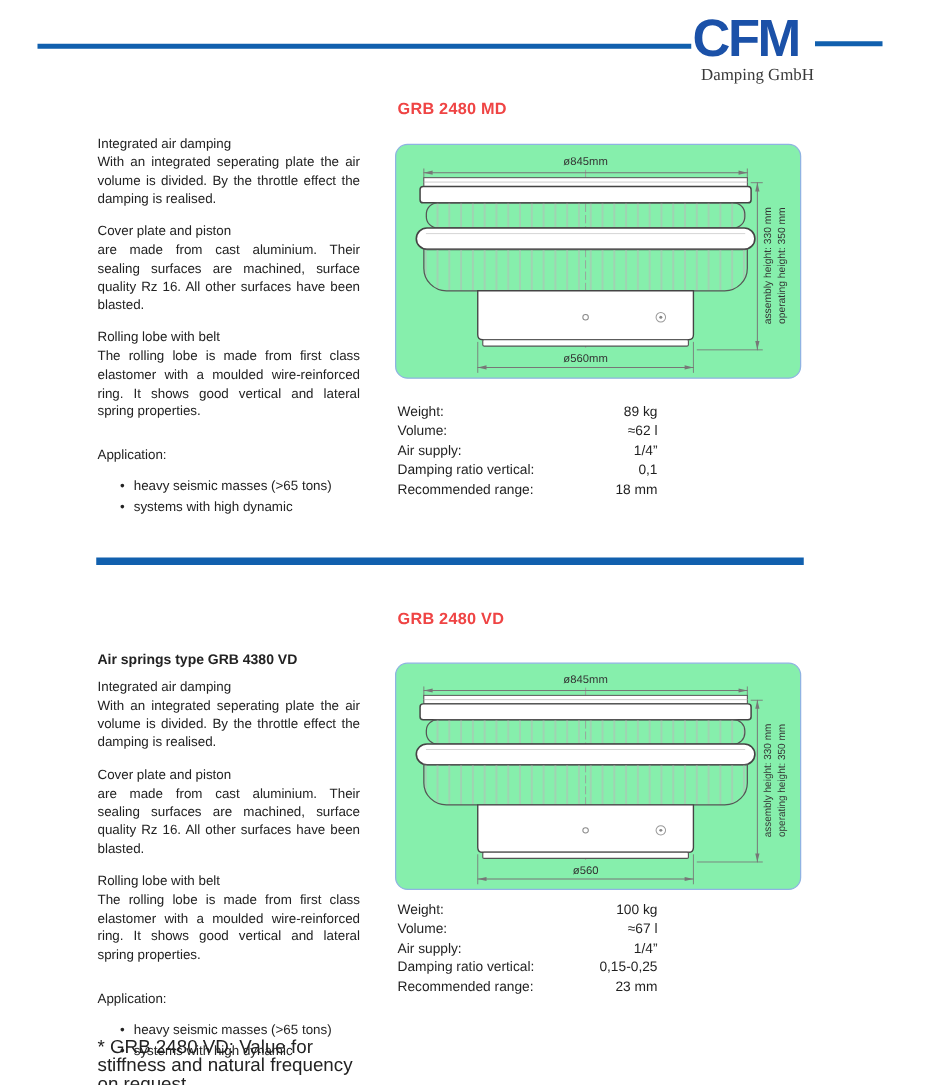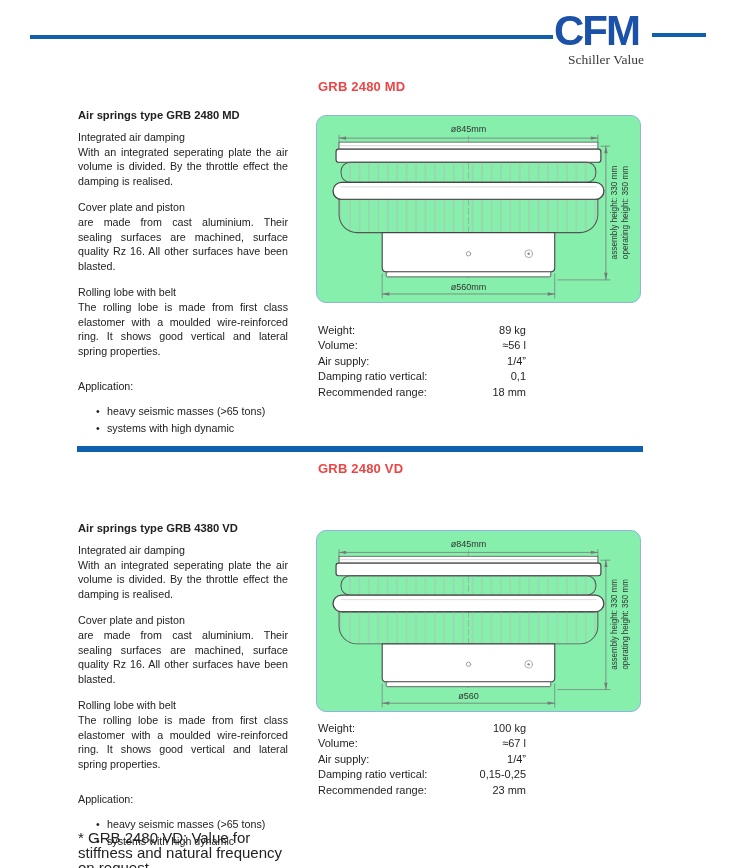--- a/index.html
+++ b/index.html
@@ -88,28 +88,27 @@
     </g>
   </defs>
 </svg>
 
 <div>
   <div class="hline" style="left:30px;top:35px;width:523px;height:4px;"></div>
   <svg class="logo-svg" viewBox="0 0 170 50">
     <text x="6" y="41" font-family="Liberation Sans, sans-serif" font-size="42" font-weight="bold" fill="#1b51a8" letter-spacing="-2">CFM</text>
     <rect x="104" y="29" width="54" height="4" fill="#1160ae"></rect>
   </svg>
-  <div class="logo-sub">Schiller Value</div>
+  <div class="logo-sub">Damping GmbH</div>
 </div>
 
 <div>
   <div class="sec-title" style="top:79px;">GRB 2480 MD</div>
 
   <div class="leftcol" style="top:108px;">
-    <div class="col-heading">Air springs type GRB 2480 MD</div>
     <div class="pgroup">
       <div class="plabel">Integrated air damping</div>
       <div class="pbody">With an integrated seperating plate the air volume is divided. By the throttle effect the damping is realised.</div>
     </div>
     <div class="pgroup">
       <div class="plabel">Cover plate and piston</div>
       <div class="pbody">are made from cast aluminium. Their sealing surfaces are machined, surface quality Rz 16. All other surfaces have been blasted.</div>
     </div>
     <div class="pgroup">
       <div class="plabel">Rolling lobe with belt</div>
@@ -132,41 +131,41 @@
     </svg>
   </div>
 
   <div class="spec-table" style="top:324px;">
     <div class="spec-row">
       <span class="spec-label">Weight:</span>
       <span class="spec-value">89 kg</span>
     </div>
     <div class="spec-row">
       <span class="spec-label">Volume:</span>
-      <span class="spec-value">≈56 l</span>
+      <span class="spec-value">≈62 l</span>
     </div>
     <div class="spec-row">
       <span class="spec-label">Air supply:</span>
       <span class="spec-value">1/4”</span>
     </div>
     <div class="spec-row">
       <span class="spec-label">Damping ratio vertical:</span>
       <span class="spec-value">0,1</span>
     </div>
     <div class="spec-row">
       <span class="spec-label">Recommended range:</span>
       <span class="spec-value">18 mm</span>
     </div>
   </div>
 </div>
 
 <div class="divider"></div>
 
 <div>
-  <div class="sec-title" style="top:461px;">GRB 2480 VD</div>
+  <div class="sec-title" style="top:487px;">GRB 2480 VD</div>
 
   <div class="leftcol" style="top:521px;">
     <div class="col-heading">Air springs type GRB 4380 VD</div>
     <div class="pgroup">
       <div class="plabel">Integrated air damping</div>
       <div class="pbody">With an integrated seperating plate the air volume is divided. By the throttle effect the damping is realised.</div>
     </div>
     <div class="pgroup">
       <div class="plabel">Cover plate and piston</div>
       <div class="pbody">are made from cast aluminium. Their sealing surfaces are machined, surface quality Rz 16. All other surfaces have been blasted.</div>

